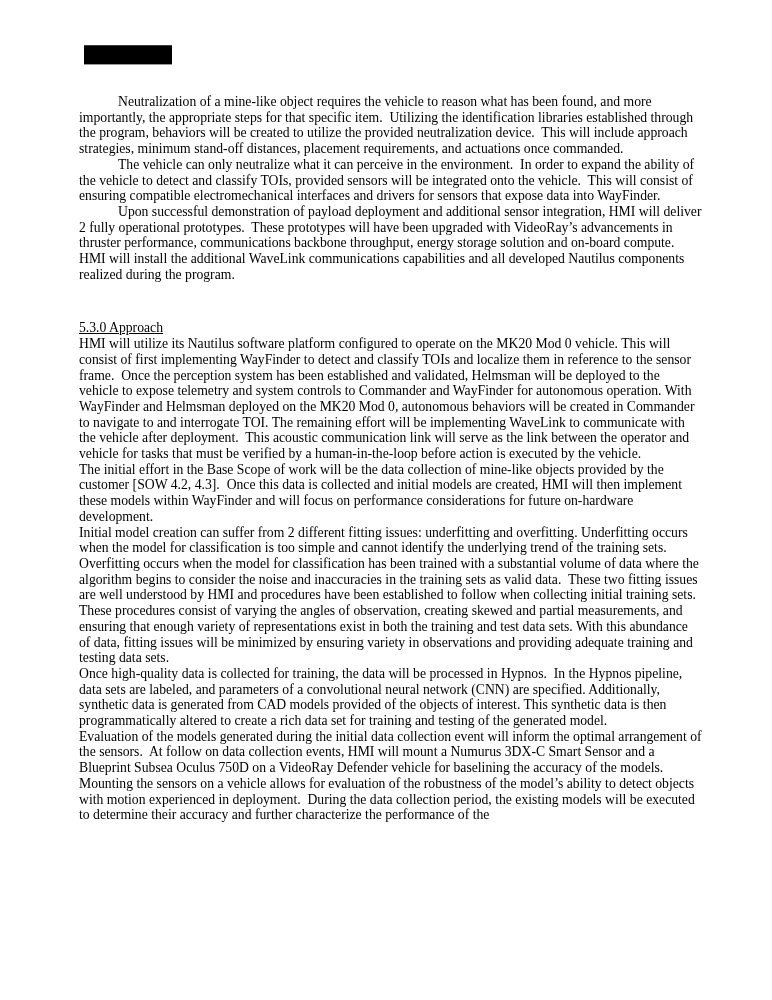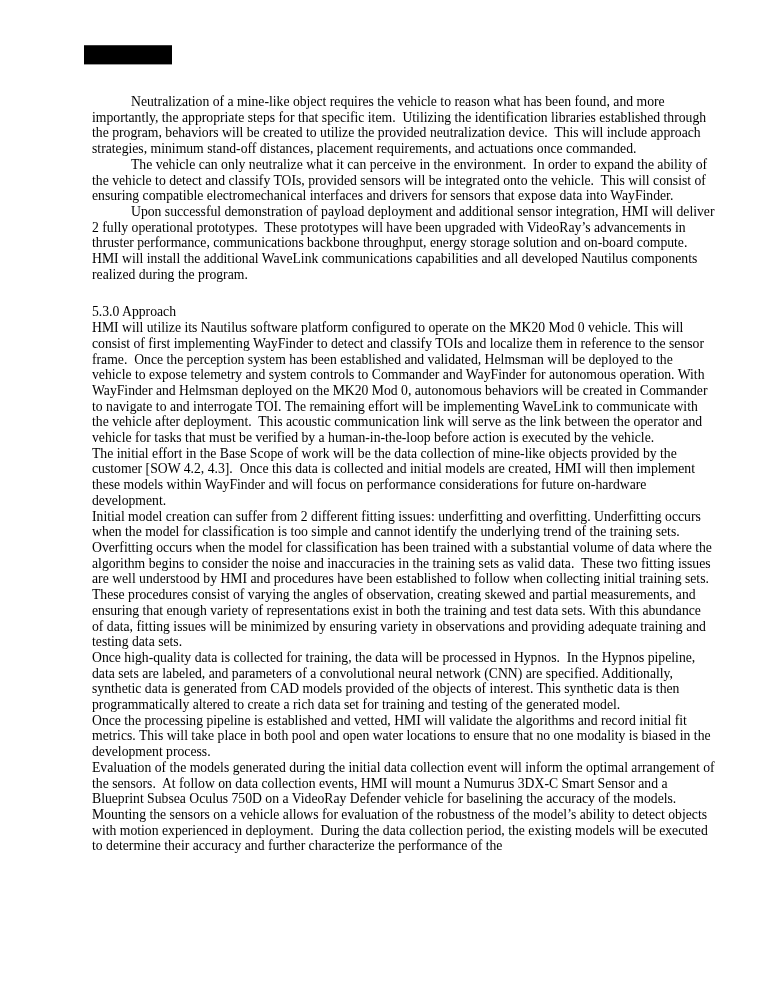--- a/index.html
+++ b/index.html
@@ -21,42 +21,42 @@
     left: 84px;
     top: 45px;
     width: 88px;
     height: 18px;
     background: #000000;
     border-top: 1px solid #3a3a3a;
     border-bottom: 1px solid #9a9a9a;
   }
   .content {
     position: absolute;
-    left: 92px;
+    left: 79px;
     top: 94px;
     width: 623px;
     font-size: 13.7px;
     line-height: 15.7px;
     text-align: left;
   }
   .para {
     margin: 0;
     white-space: pre-wrap;
   }
   .para.indent {
     text-indent: 39px;
   }
   .heading {
     margin: 0;
     white-space: pre-wrap;
     font-weight: normal;
     font-size: 13.7px;
     line-height: 15.7px;
   }
-  .gap-large { margin-top: 22px; }
+  .gap-large { margin-top: 38px; text-decoration: underline; }
   .gap-small { margin-top: 12px; }
 </style>
 </head>
 <body>
 
 <div class="page">
 
   <div class="redaction-bar"></div>
 
   <div class="content">
@@ -71,18 +71,17 @@
 
     <p class="para">HMI will utilize its Nautilus software platform configured to operate on the MK20 Mod 0 vehicle. This will consist of first implementing WayFinder to detect and classify TOIs and localize them in reference to the sensor frame.  Once the perception system has been established and validated, Helmsman will be deployed to the vehicle to expose telemetry and system controls to Commander and WayFinder for autonomous operation. With WayFinder and Helmsman deployed on the MK20 Mod 0, autonomous behaviors will be created in Commander to navigate to and interrogate TOI. The remaining effort will be implementing WaveLink to communicate with the vehicle after deployment.  This acoustic communication link will serve as the link between the operator and vehicle for tasks that must be verified by a human-in-the-loop before action is executed by the vehicle.</p>
 
 
     <p class="para">The initial effort in the Base Scope of work will be the data collection of mine-like objects provided by the customer [SOW 4.2, 4.3].  Once this data is collected and initial models are created, HMI will then implement these models within WayFinder and will focus on performance considerations for future on-hardware development.</p>
 
     <p class="para">Initial model creation can suffer from 2 different fitting issues: underfitting and overfitting. Underfitting occurs when the model for classification is too simple and cannot identify the underlying trend of the training sets. Overfitting occurs when the model for classification has been trained with a substantial volume of data where the algorithm begins to consider the noise and inaccuracies in the training sets as valid data.  These two fitting issues are well understood by HMI and procedures have been established to follow when collecting initial training sets.  These procedures consist of varying the angles of observation, creating skewed and partial measurements, and ensuring that enough variety of representations exist in both the training and test data sets. With this abundance of data, fitting issues will be minimized by ensuring variety in observations and providing adequate training and testing data sets.</p>
 
     <p class="para">Once high-quality data is collected for training, the data will be processed in Hypnos.  In the Hypnos pipeline, data sets are labeled, and parameters of a convolutional neural network (CNN) are specified. Additionally, synthetic data is generated from CAD models provided of the objects of interest. This synthetic data is then programmatically altered to create a rich data set for training and testing of the generated model.</p>
 
-    <p class="para">Once the processing pipeline is established and vetted, HMI will validate the algorithms and record initial fit metrics. This will take place in both pool and open water locations to ensure that no one modality is biased in the development process.</p>
 
     <p class="para">Evaluation of the models generated during the initial data collection event will inform the optimal arrangement of the sensors.  At follow on data collection events, HMI will mount a Numurus 3DX-C Smart Sensor and a Blueprint Subsea Oculus 750D on a VideoRay Defender vehicle for baselining the accuracy of the models.  Mounting the sensors on a vehicle allows for evaluation of the robustness of the model’s ability to detect objects with motion experienced in deployment.  During the data collection period, the existing models will be executed to determine their accuracy and further characterize the performance of the</p>
 
   </div>
 </div>
 
 </body></html>

